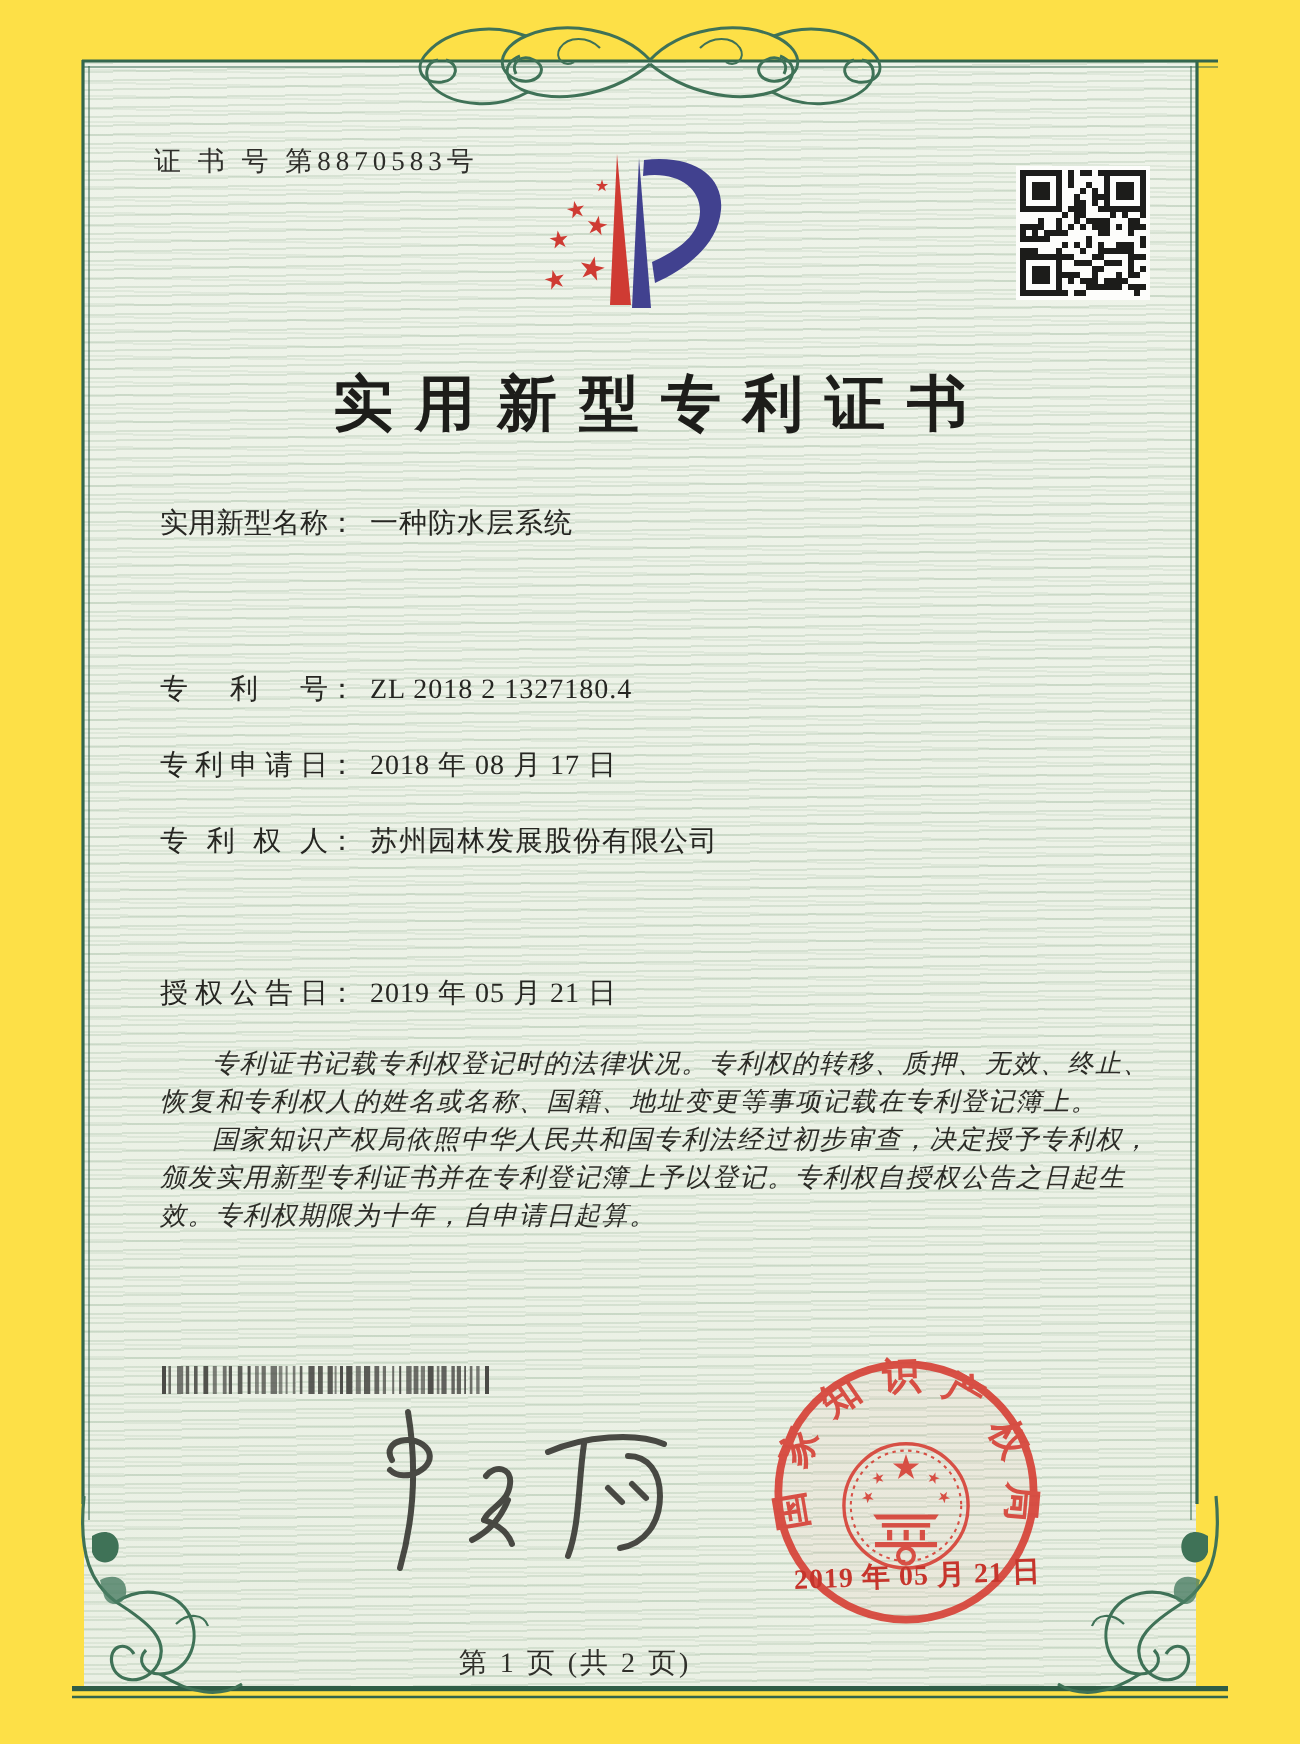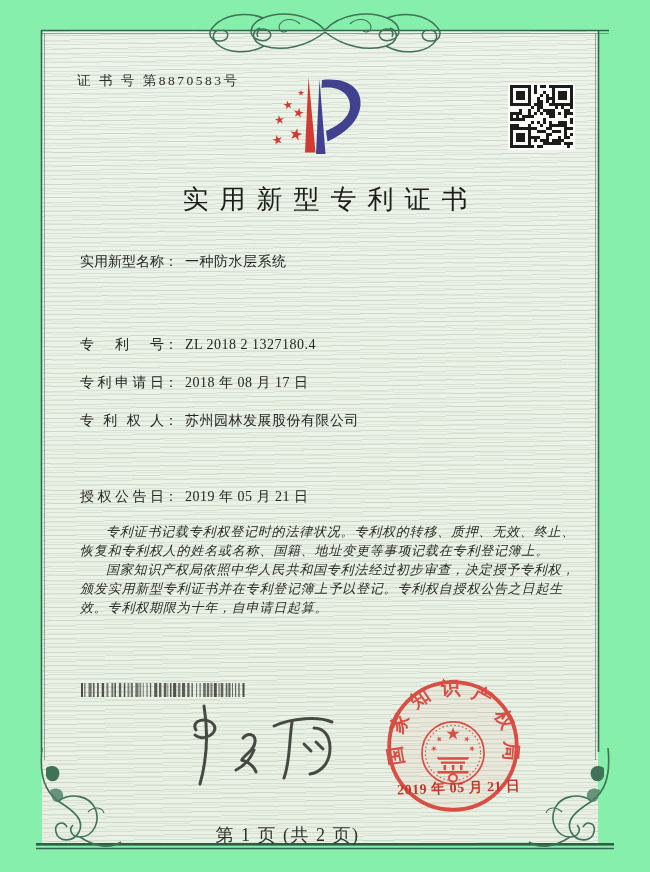--- a/index.html
+++ b/index.html
@@ -1,36 +1,36 @@
 <!DOCTYPE html>
 <html><head>
 <meta charset="utf-8">
 <style>
   html,body{margin:0;padding:0;background:#e9e9e6;}
   .page{
     position:relative;width:650px;height:872px;margin:0 auto;
-    background:#86efac;overflow:hidden;
+    background:#fde047;overflow:hidden;
     font-family:"Liberation Serif","DejaVu Serif",serif;
     color:#262622;
   }
   
   .inner-bg{
     position:absolute;left:42px;top:31px;width:556px;height:812px;
     background:
       repeating-linear-gradient(179deg, rgba(122,158,124,0.20) 0 1px, rgba(0,0,0,0) 1px 4.5px),
       repeating-linear-gradient(181deg, rgba(122,158,124,0.12) 0 1px, rgba(0,0,0,0) 1px 6.5px),
       linear-gradient(#eef3e9,#eaf0e4);
   }
   svg.deco{position:absolute;left:0;top:0;}
   .certno{position:absolute;left:77px;top:72px;font-size:13.5px;letter-spacing:2.5px;color:#2e2e2a;}
   .logo{position:absolute;left:270px;top:74px;}
   .qr{position:absolute;left:508px;top:83px;background:#fdfdfb;padding:2px;line-height:0;}
   .title{
     position:absolute;left:0;top:182px;width:650px;text-align:center;
-    font-size:26px;font-weight:400;letter-spacing:11px;text-indent:11px;color:#1d1d1a;
+    font-size:30px;font-weight:700;letter-spacing:11px;text-indent:11px;color:#1d1d1a;
   }
   .field-row{position:absolute;left:80px;width:520px;height:20px;font-size:14px;white-space:nowrap;}
   .ltext{display:inline-block;width:84px;text-align:justify;text-align-last:justify;text-justify:inter-character;vertical-align:baseline;}
   .ltext.l2{width:76px;}
   .colon{display:inline-block;}
   .fvalue{margin-left:7px;letter-spacing:0.5px;text-align:center;}
   .pair2{position:absolute;left:243px;top:0;}
   .body-text{
     position:absolute;left:80px;top:522px;width:500px;
     font-size:13px;line-height:19px;font-style:italic;letter-spacing:0.8px;color:#2c2c27;
@@ -38,21 +38,21 @@
   .body-text p{margin:0;text-indent:2em;}
   .barcode{position:absolute;left:81px;top:683px;line-height:0;}
   .director{position:absolute;left:85px;top:726px;font-size:15px;line-height:31px;letter-spacing:2px;color:#23231f;}
   .signature{position:absolute;left:168px;top:698px;}
   .seal{position:absolute;left:384px;top:677px;}
   .seal-date{
     position:absolute;left:397px;top:779px;width:140px;
     font-size:14px;color:#c6352c;letter-spacing:0.5px;transform:rotate(-2deg);
     font-weight:600;white-space:nowrap;
   }
-  .footer{position:absolute;left:0;top:823px;width:575px;text-align:center;font-size:18px;letter-spacing:1.5px;color:#30302b;}
+  .footer{position:absolute;left:0;top:823px;width:575px;text-align:center;font-size:14px;letter-spacing:1.5px;color:#30302b;}
 </style>
 </head>
 <body>
 
 <div class="page">
 
   <div class="inner-bg"></div>
 
   <svg class="deco" width="650" height="872" viewBox="0 0 650 872" aria-hidden="true">
     <defs>

